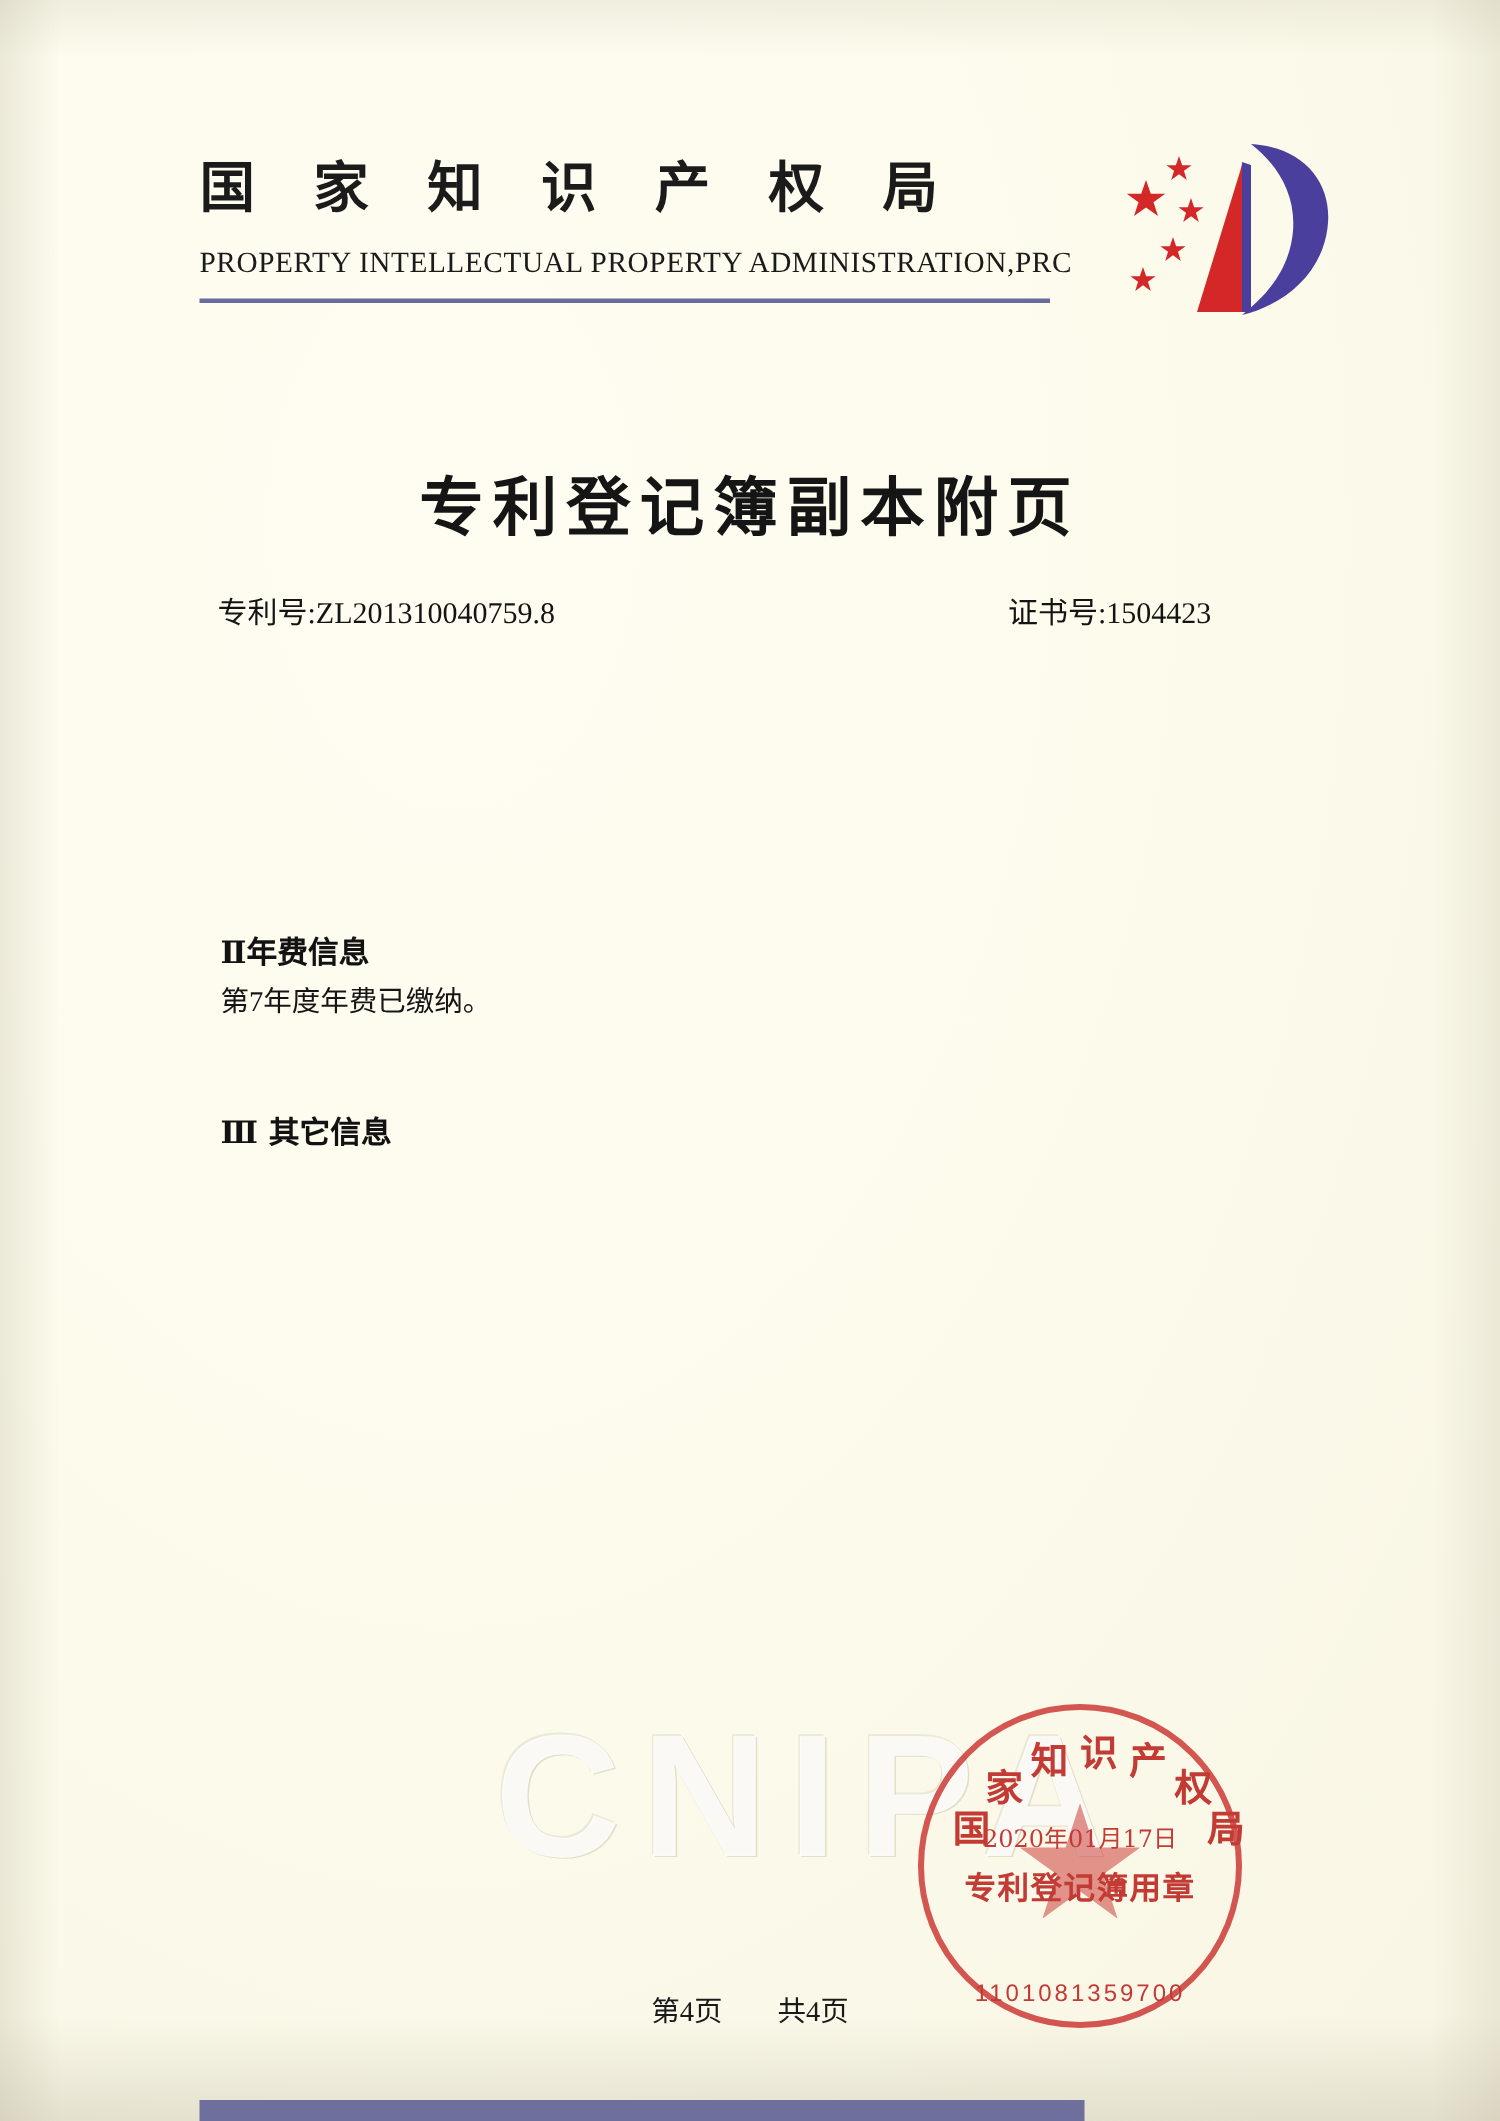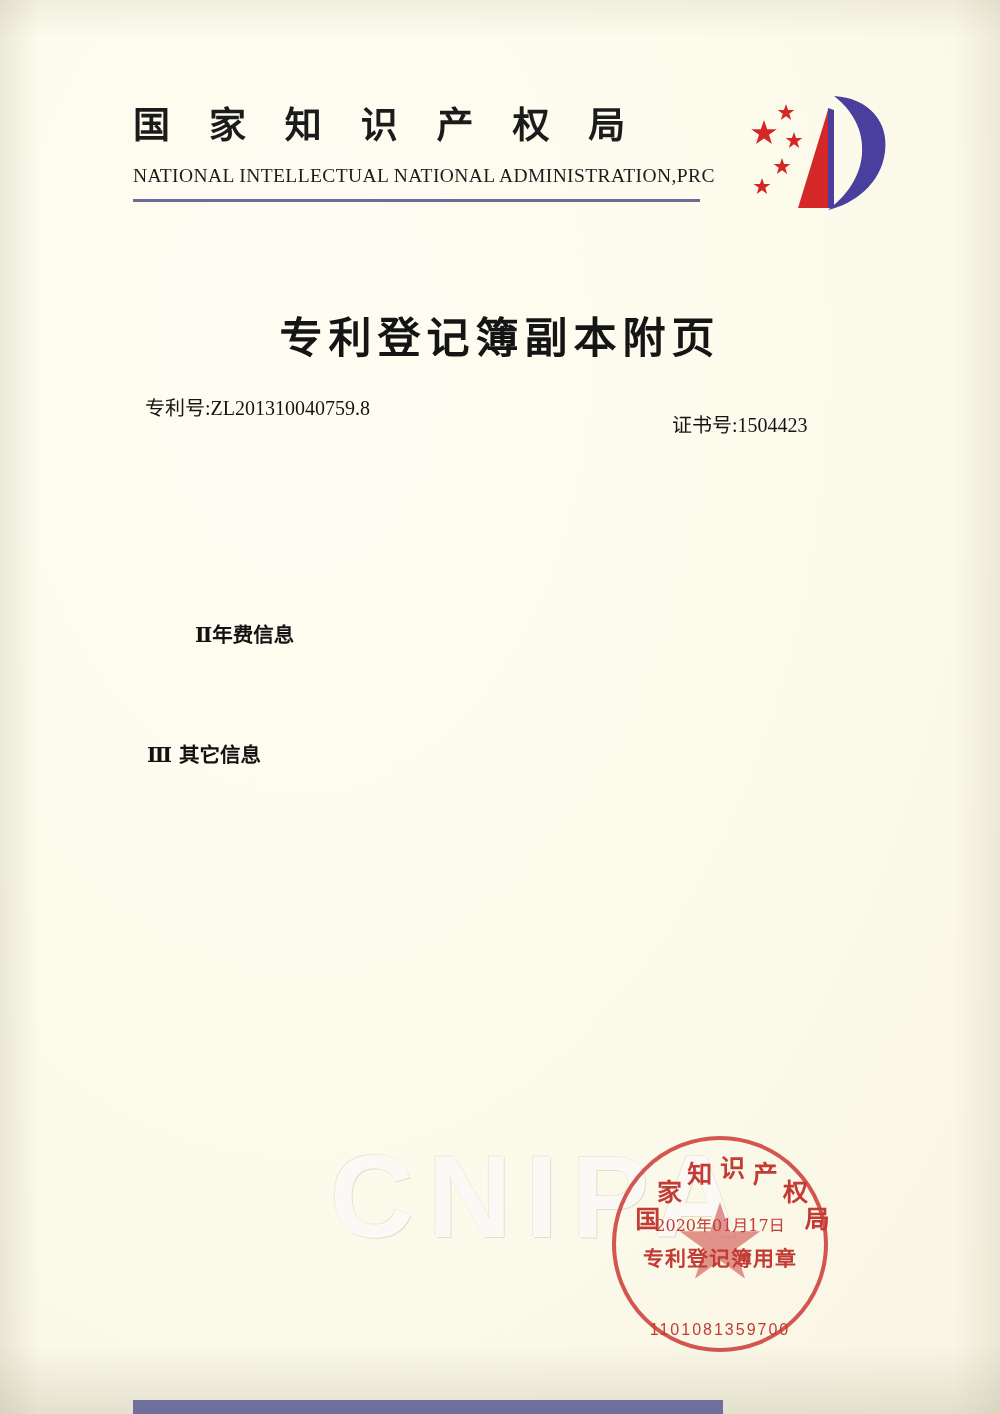--- a/index.html
+++ b/index.html
@@ -102,21 +102,21 @@
   }
   .numbers-row .left {
     position: absolute;
     left: 0;
     top: 0;
     white-space: nowrap;
   }
   .numbers-row .right {
     position: absolute;
     left: 527px;
-    top: 17px;
+    top: 0;
     white-space: nowrap;
   }
 
   
   .section {
     position: absolute;
     left: 147px;
     width: 720px;
   }
   .section-head {
@@ -126,21 +126,21 @@
     color: #121212;
     white-space: nowrap;
   }
   .section-body {
     margin-top: 7px;
     font-size: 19px;
     color: #151515;
     line-height: 1.5;
   }
   #section-legal { top: 489px; }
-  #section-fee   { top: 618px; margin-left: 48px; }
+  #section-fee   { top: 618px; }
   #section-other { top: 738px; }
 
   
   .watermark {
     position: absolute;
     left: 330px;
     top: 1130px;
     width: 600px;
     height: 150px;
     font-family: "Liberation Sans", sans-serif;
@@ -244,21 +244,21 @@
     background: #6f6f9e;
   }
 </style>
 </head>
 <body>
 
 <div id="page">
 
   <div class="header">
     <div class="cn-title">国 家 知 识 产 权 局</div>
-    <div class="en-title">NATIONAL INTELLECTUAL NATIONAL ADMINISTRATION,PRC</div>
+    <div class="en-title">PROPERTY INTELLECTUAL PROPERTY ADMINISTRATION,PRC</div>
     <div class="header-rule"></div>
   </div>
 
   <div class="emblem">
     <svg width="148" height="126" viewBox="0 0 148 126" xmlns="http://www.w3.org/2000/svg">
 
       <path d="M92 4 C127 6 147 30 143 60 C139 92 112 112 86 118 C104 104 118 86 120 62 C122 38 110 18 92 4 Z" fill="#4a3f9c"></path>
       <path d="M86 16 L92 18 L92 116 L80 116 Z" fill="#4a3f9c"></path>
 
       <path d="M86 18 L86 116 L56 116 Z" fill="#d42828"></path>
@@ -276,20 +276,21 @@
   <div class="doc-title">专利登记簿副本附页</div>
 
   <div class="numbers-row">
     <div class="left">专利号:ZL201310040759.8</div>
     <div class="right">证书号:1504423</div>
   </div>
 
 
   <div class="section" id="section-fee">
     <div class="section-head">Ⅱ年费信息</div>
+    <div class="section-body">第7年度年费已缴纳。</div>
   </div>
 
   <div class="section" id="section-other">
     <div class="section-head">Ⅲ 其它信息</div>
     <div class="section-body"></div>
   </div>
 
   <div class="watermark">CNIPA</div>
 
   <div class="seal">
@@ -304,16 +305,20 @@
       <span style="transform: rotate(62deg) translate(0,-96px) rotate(-62deg);">局</span>
     </div>
     <div class="seal-star">★</div>
     <div class="seal-lines">
       <div class="seal-l2">2020年01月17日</div>
       <div class="seal-l3">专利登记簿用章</div>
     </div>
     <div class="seal-arc">1101081359700</div>
   </div>
 
+  <div class="page-footer">
+    <span>第4页</span>
+    <span>共4页</span>
+  </div>
 
   <div class="bottom-bar"></div>
 
 </div>
 
 </body></html>

